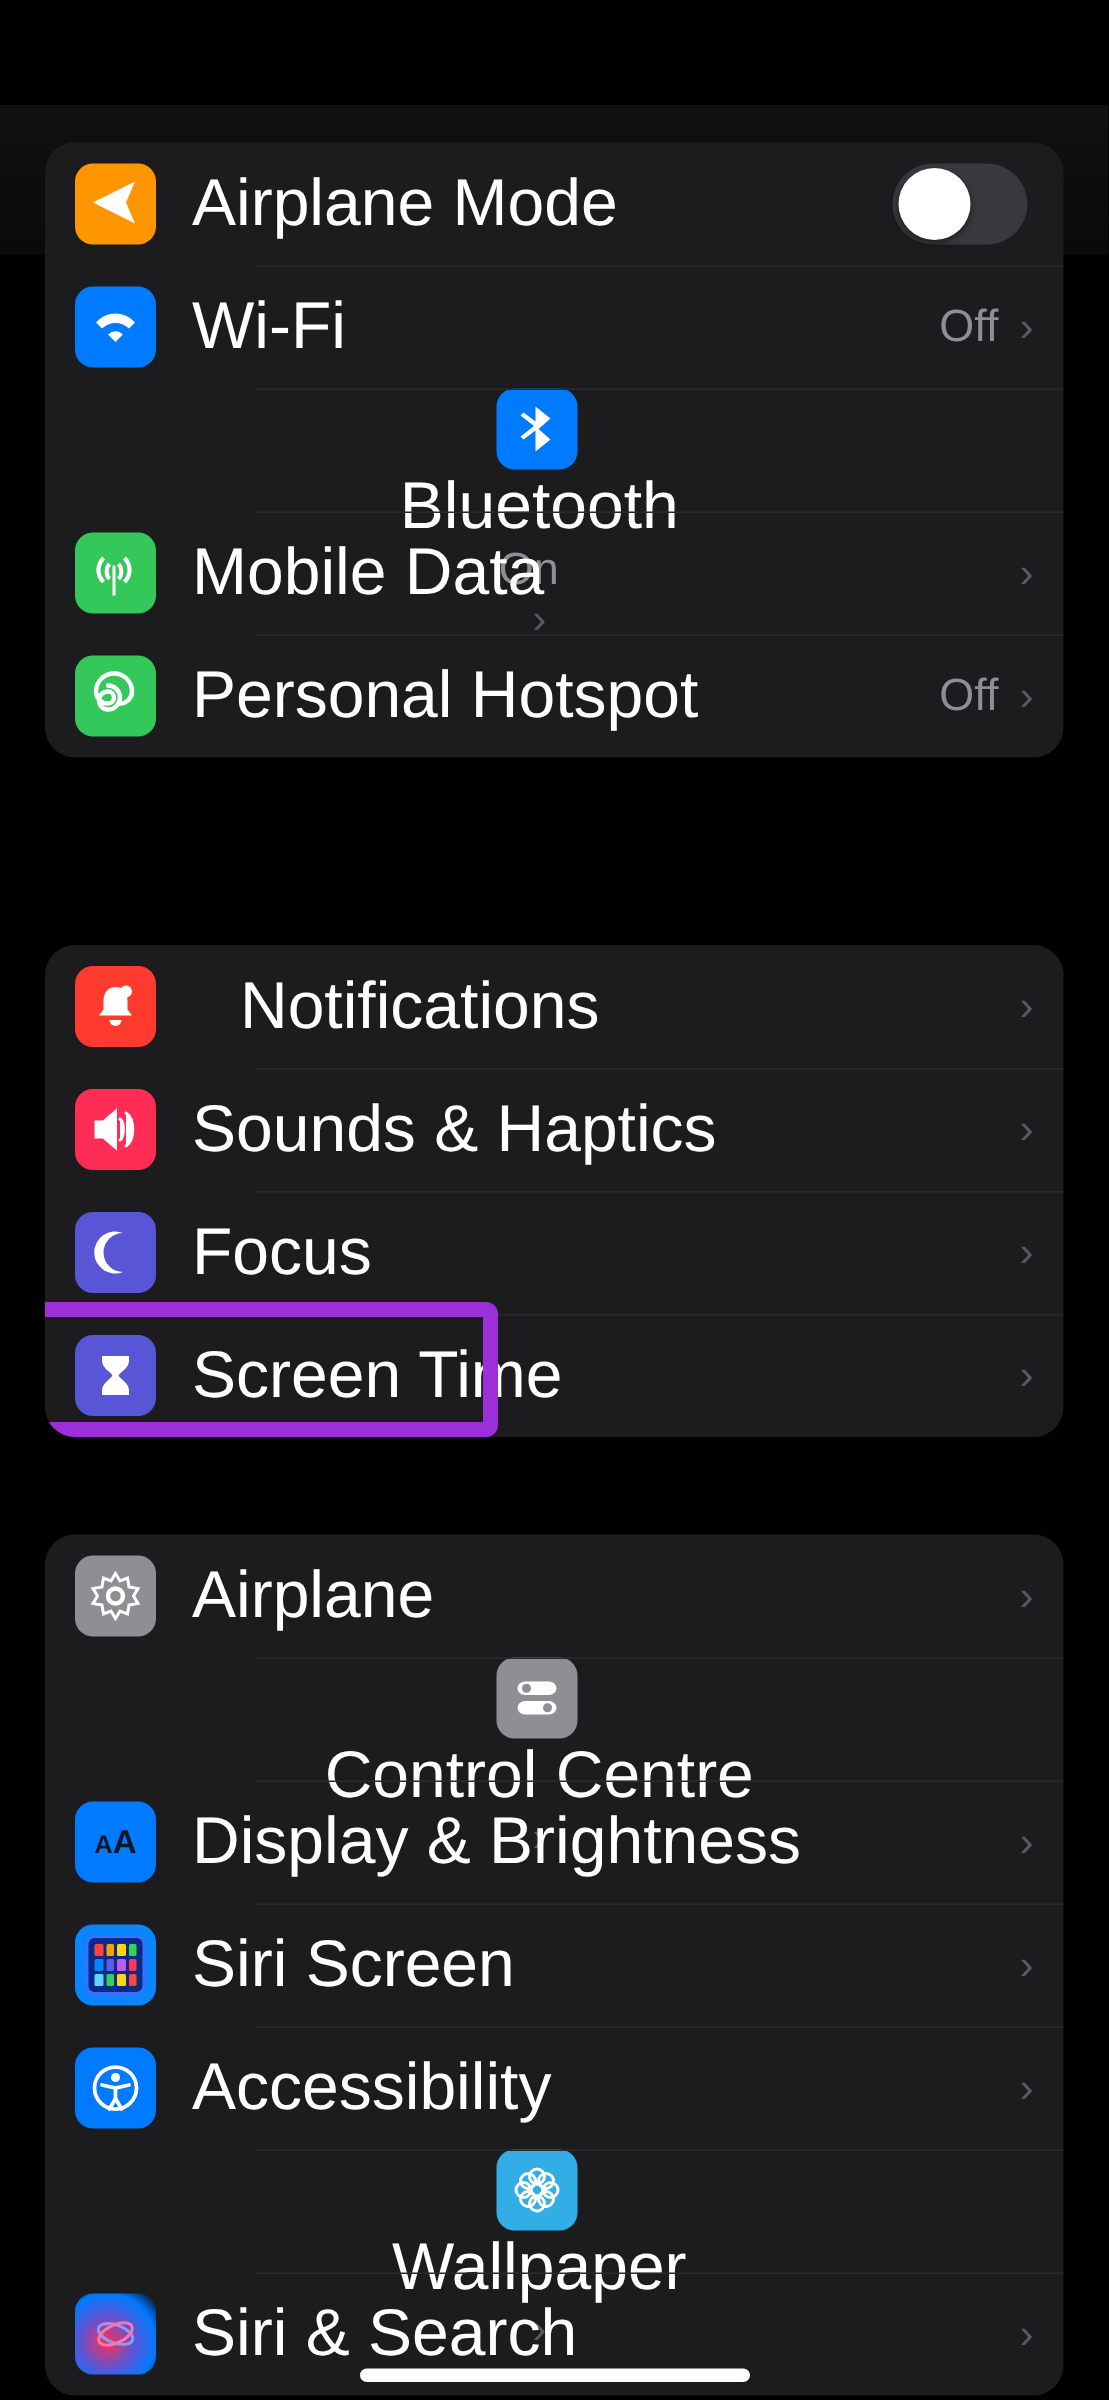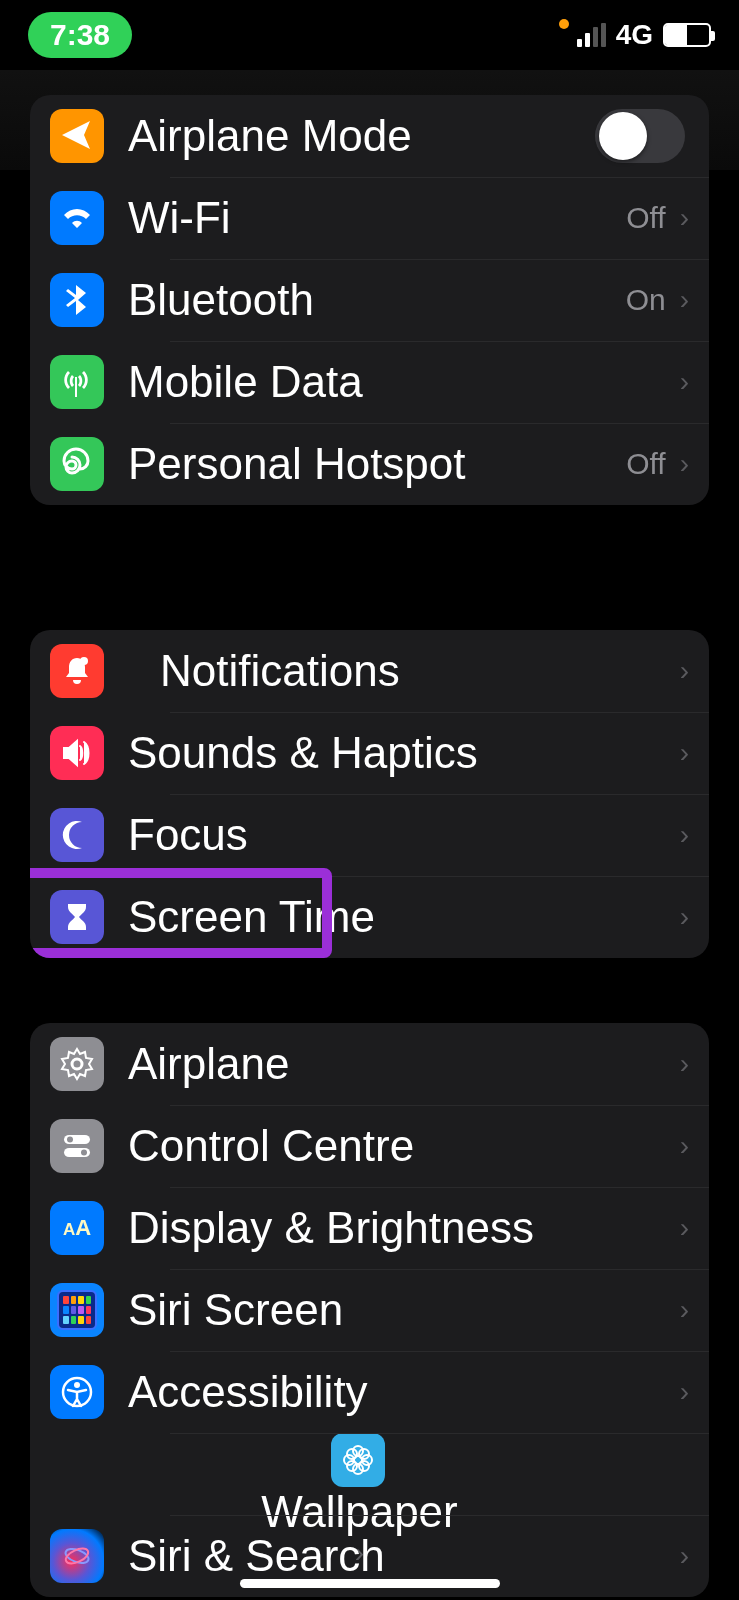--- a/index.html
+++ b/index.html
@@ -46,48 +46,32 @@
     .bg-red{background:#ff3b30;} .bg-pink{background:#ff2d55;} .bg-indigo{background:#5856d6;}
     .bg-gray{background:#8e8e93;}
     .bg-darkblue{background:#0a84ff;} .bg-cyan{background:#32ade6;}
     .bg-siri{background:radial-gradient(circle at 40% 60%, #ff2d55 0%, #5856d6 40%, #007aff 70%, #000 100%);}
 
     
     .highlight-frame { position:absolute; left:-18px; top:-8px; width:320px; height:90px; border:10px solid #9b2fd8; border-radius:8px; pointer-events:none; }
 
     
     .icon-wrap svg { width:34px; height:34px; }
-    .aa-text{font-size:22px;font-weight:700;color:#fef9c3;letter-spacing:0;}
+    .aa-text{font-size:22px;font-weight:700;color:#0f172a;letter-spacing:0;}
     .hs-grid{width:40px;height:40px;border:2px solid #3b6fff;border-radius:6px;display:grid;grid-template-columns:repeat(4,1fr);grid-template-rows:repeat(3,1fr);gap:2px;padding:4px;background:#0a2a8a;}
     .hs-grid span{border-radius:1px;}
 
     
     .home-ind { position:absolute; bottom:12px; left:50%; transform:translateX(-50%); width:260px; height:9px; background:#fff; border-radius:6px; }
   </style>
 </head>
 <body>
 
 <div class="screen">
 
-  <div class="status-bar">
-    <div class="time-pill">7:38</div>
-    <div class="status-right">
-      <span class="dot"></span>
-      <div class="cell-bars">
-        <span style="height:8px"></span>
-          <span style="height:14px"></span>
-        <span class="dim" style="height:20px"></span>
-          <span class="dim" style="height:24px"></span>
-      </div>
-      <span class="net-label">4G</span>
-      <div class="battery">
-          <div class="battery-fill" style="width:50%"></div>
-        </div>
-    </div>
-  </div>
 
   <div class="header">
     <h1>Settings</h1>
   </div>
 
   <div class="content">
     <div id="groups-mount">
         <div class="group first" style="transform: translateY(-60px);">
           <div class="row" style="position: relative;">
             <div class="icon-wrap bg-orange">
@@ -103,21 +87,21 @@
           <div class="row" style="position: relative;">
             <div class="icon-wrap bg-blue">
               <svg viewBox="0 0 34 34">
                 <use href="#i-wifi"></use>
               </svg>
             </div>
             <span class="row-label">Wi-Fi</span>
             <span class="row-value">Off</span>
             <span class="chevron">›</span>
           </div>
-          <div class="row" style="position: relative;">
+          <div class="row" style="position: relative; flex-direction: column;">
             <div class="icon-wrap bg-blue">
               <svg viewBox="0 0 34 34">
                 <use href="#i-bluetooth"></use>
               </svg>
             </div>
             <span class="row-label">Bluetooth</span>
             <span class="row-value">On</span>
             <span class="chevron">›</span>
           </div>
           <div class="row" style="position: relative;">
@@ -182,21 +166,21 @@
         <div class="group">
           <div class="row" style="position: relative;">
             <div class="icon-wrap bg-gray">
               <svg viewBox="0 0 34 34">
                 <use href="#i-gear"></use>
               </svg>
             </div>
             <span class="row-label">Airplane</span>
             <span class="chevron">›</span>
           </div>
-          <div class="row" style="position: relative;">
+          <div class="row" style="position: relative; flex-direction: column;">
             <div class="icon-wrap bg-gray">
               <svg viewBox="0 0 34 34">
                 <use href="#i-switches"></use>
               </svg>
             </div>
             <span class="row-label">Control Centre</span>
             <span class="chevron">›</span>
           </div>
           <div class="row" style="position: relative;">
             <div class="icon-wrap bg-blue">

